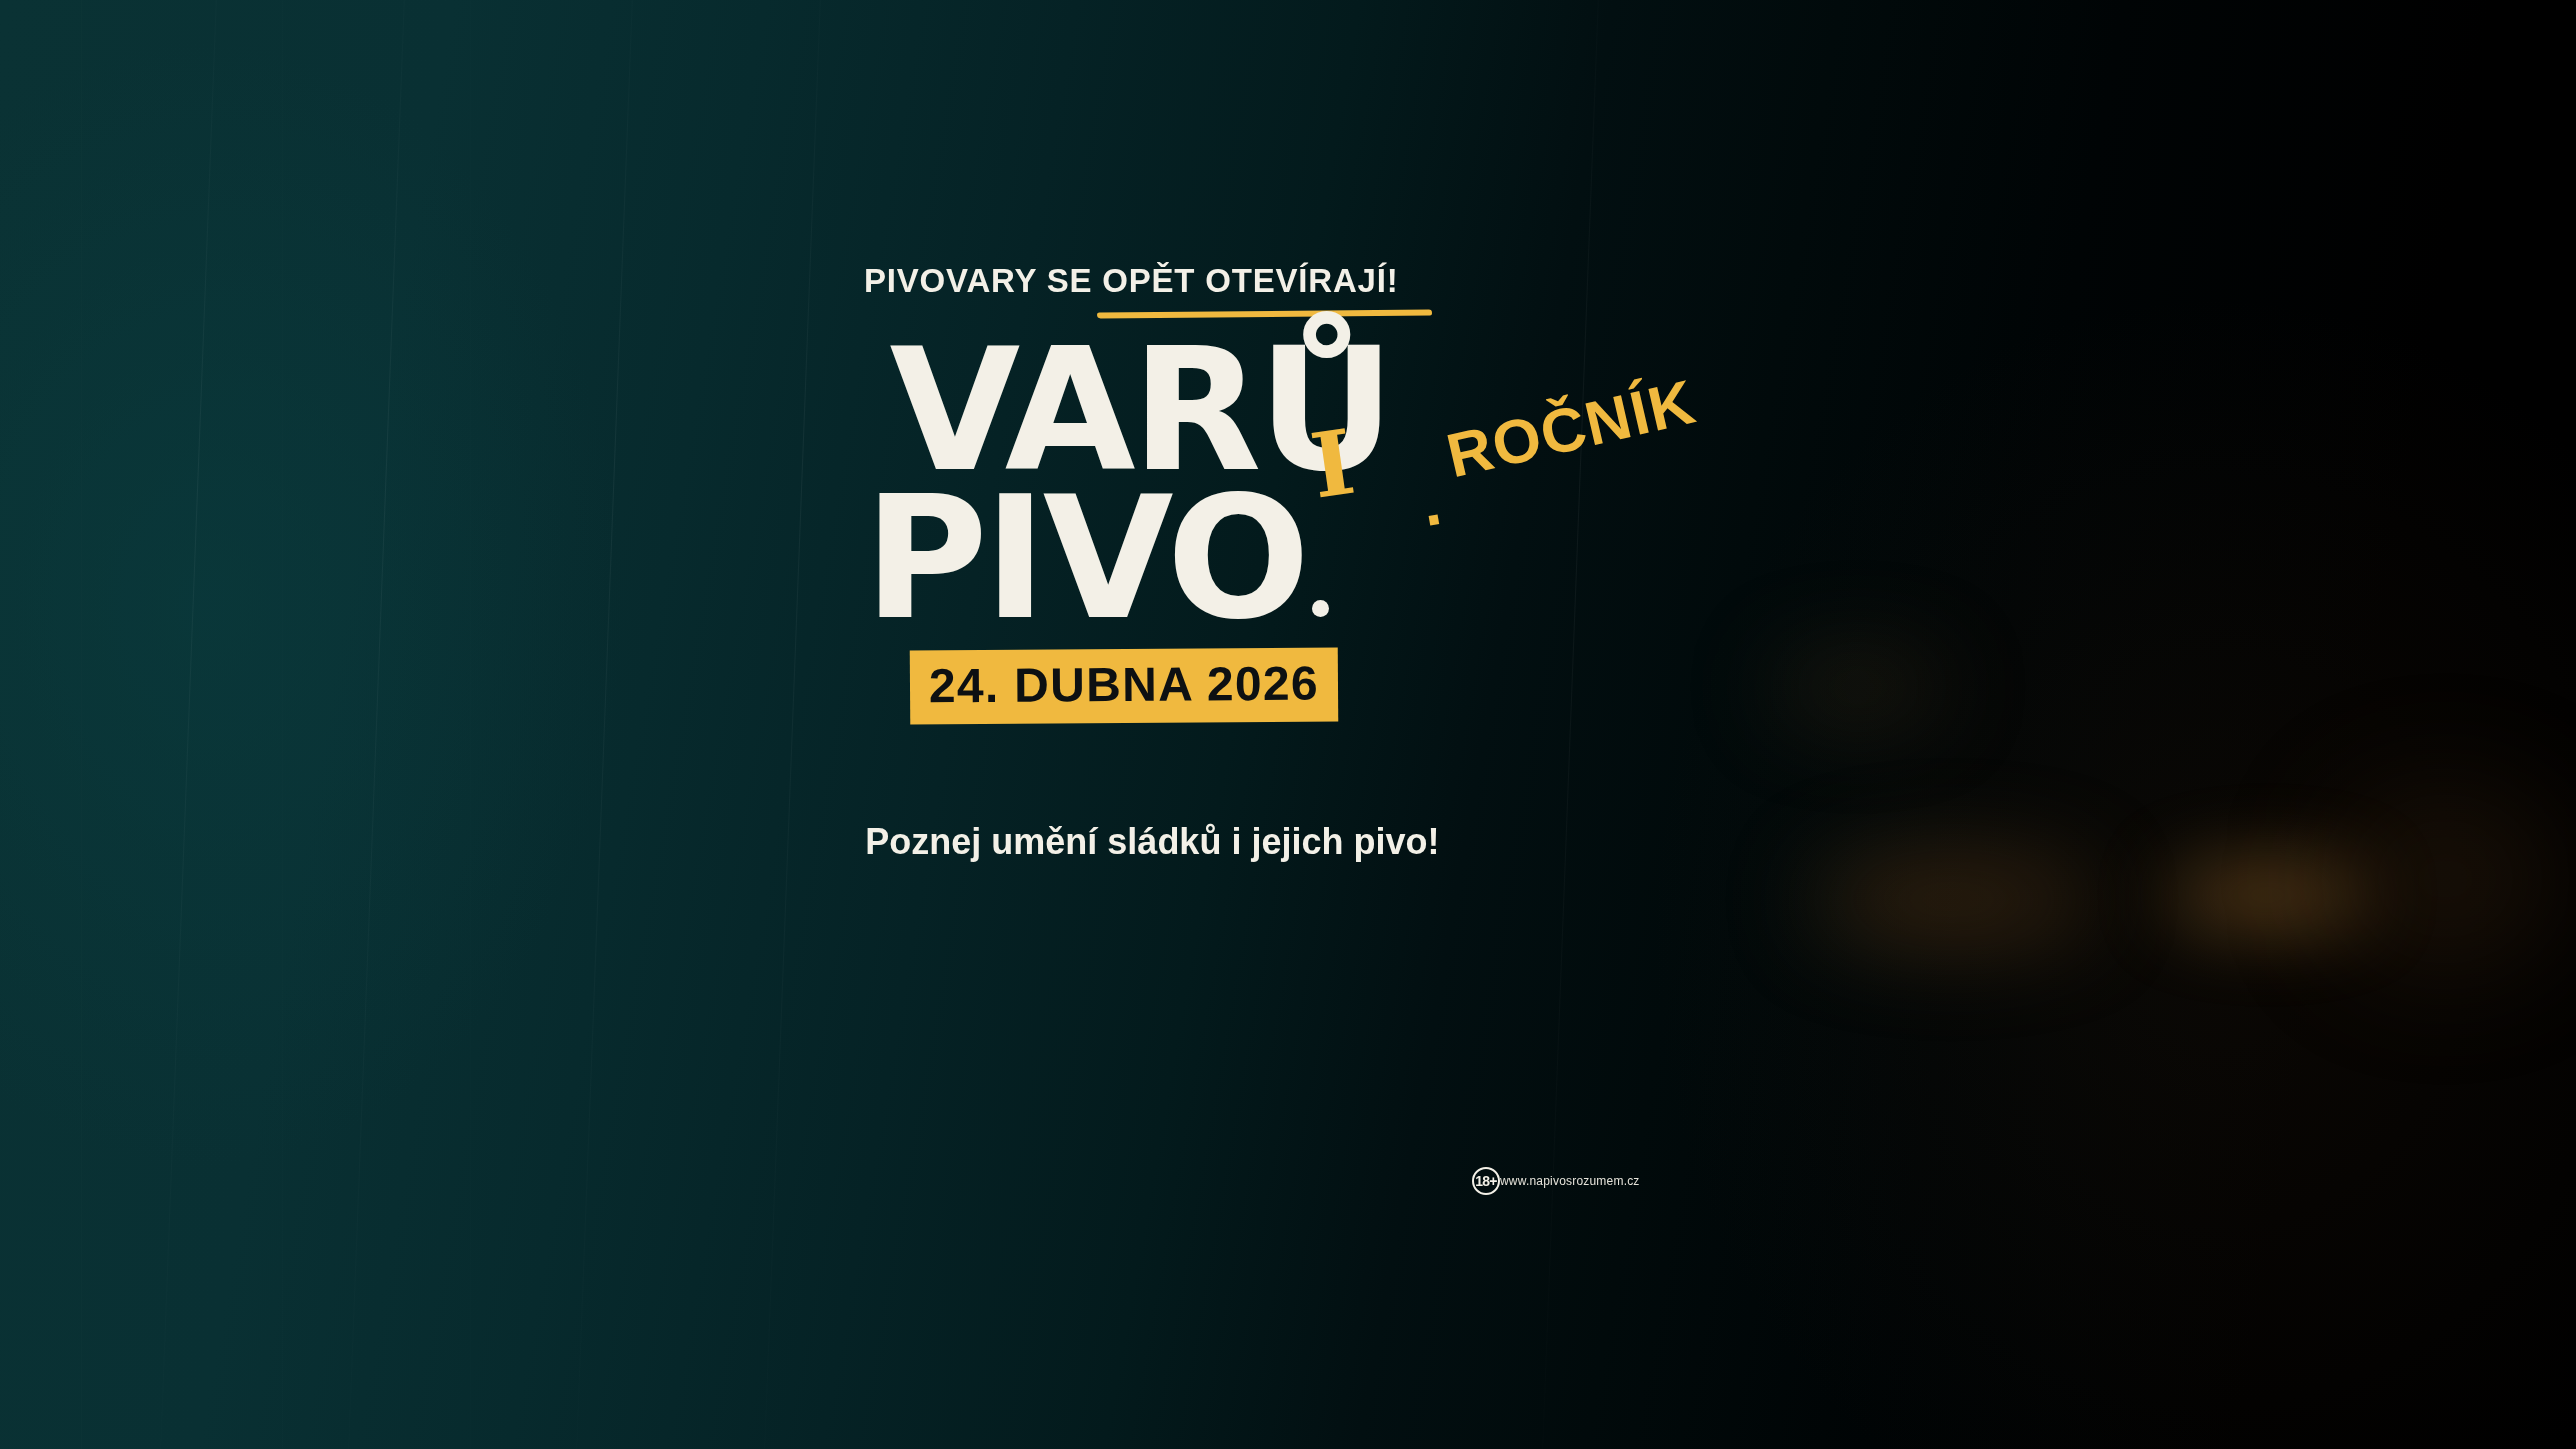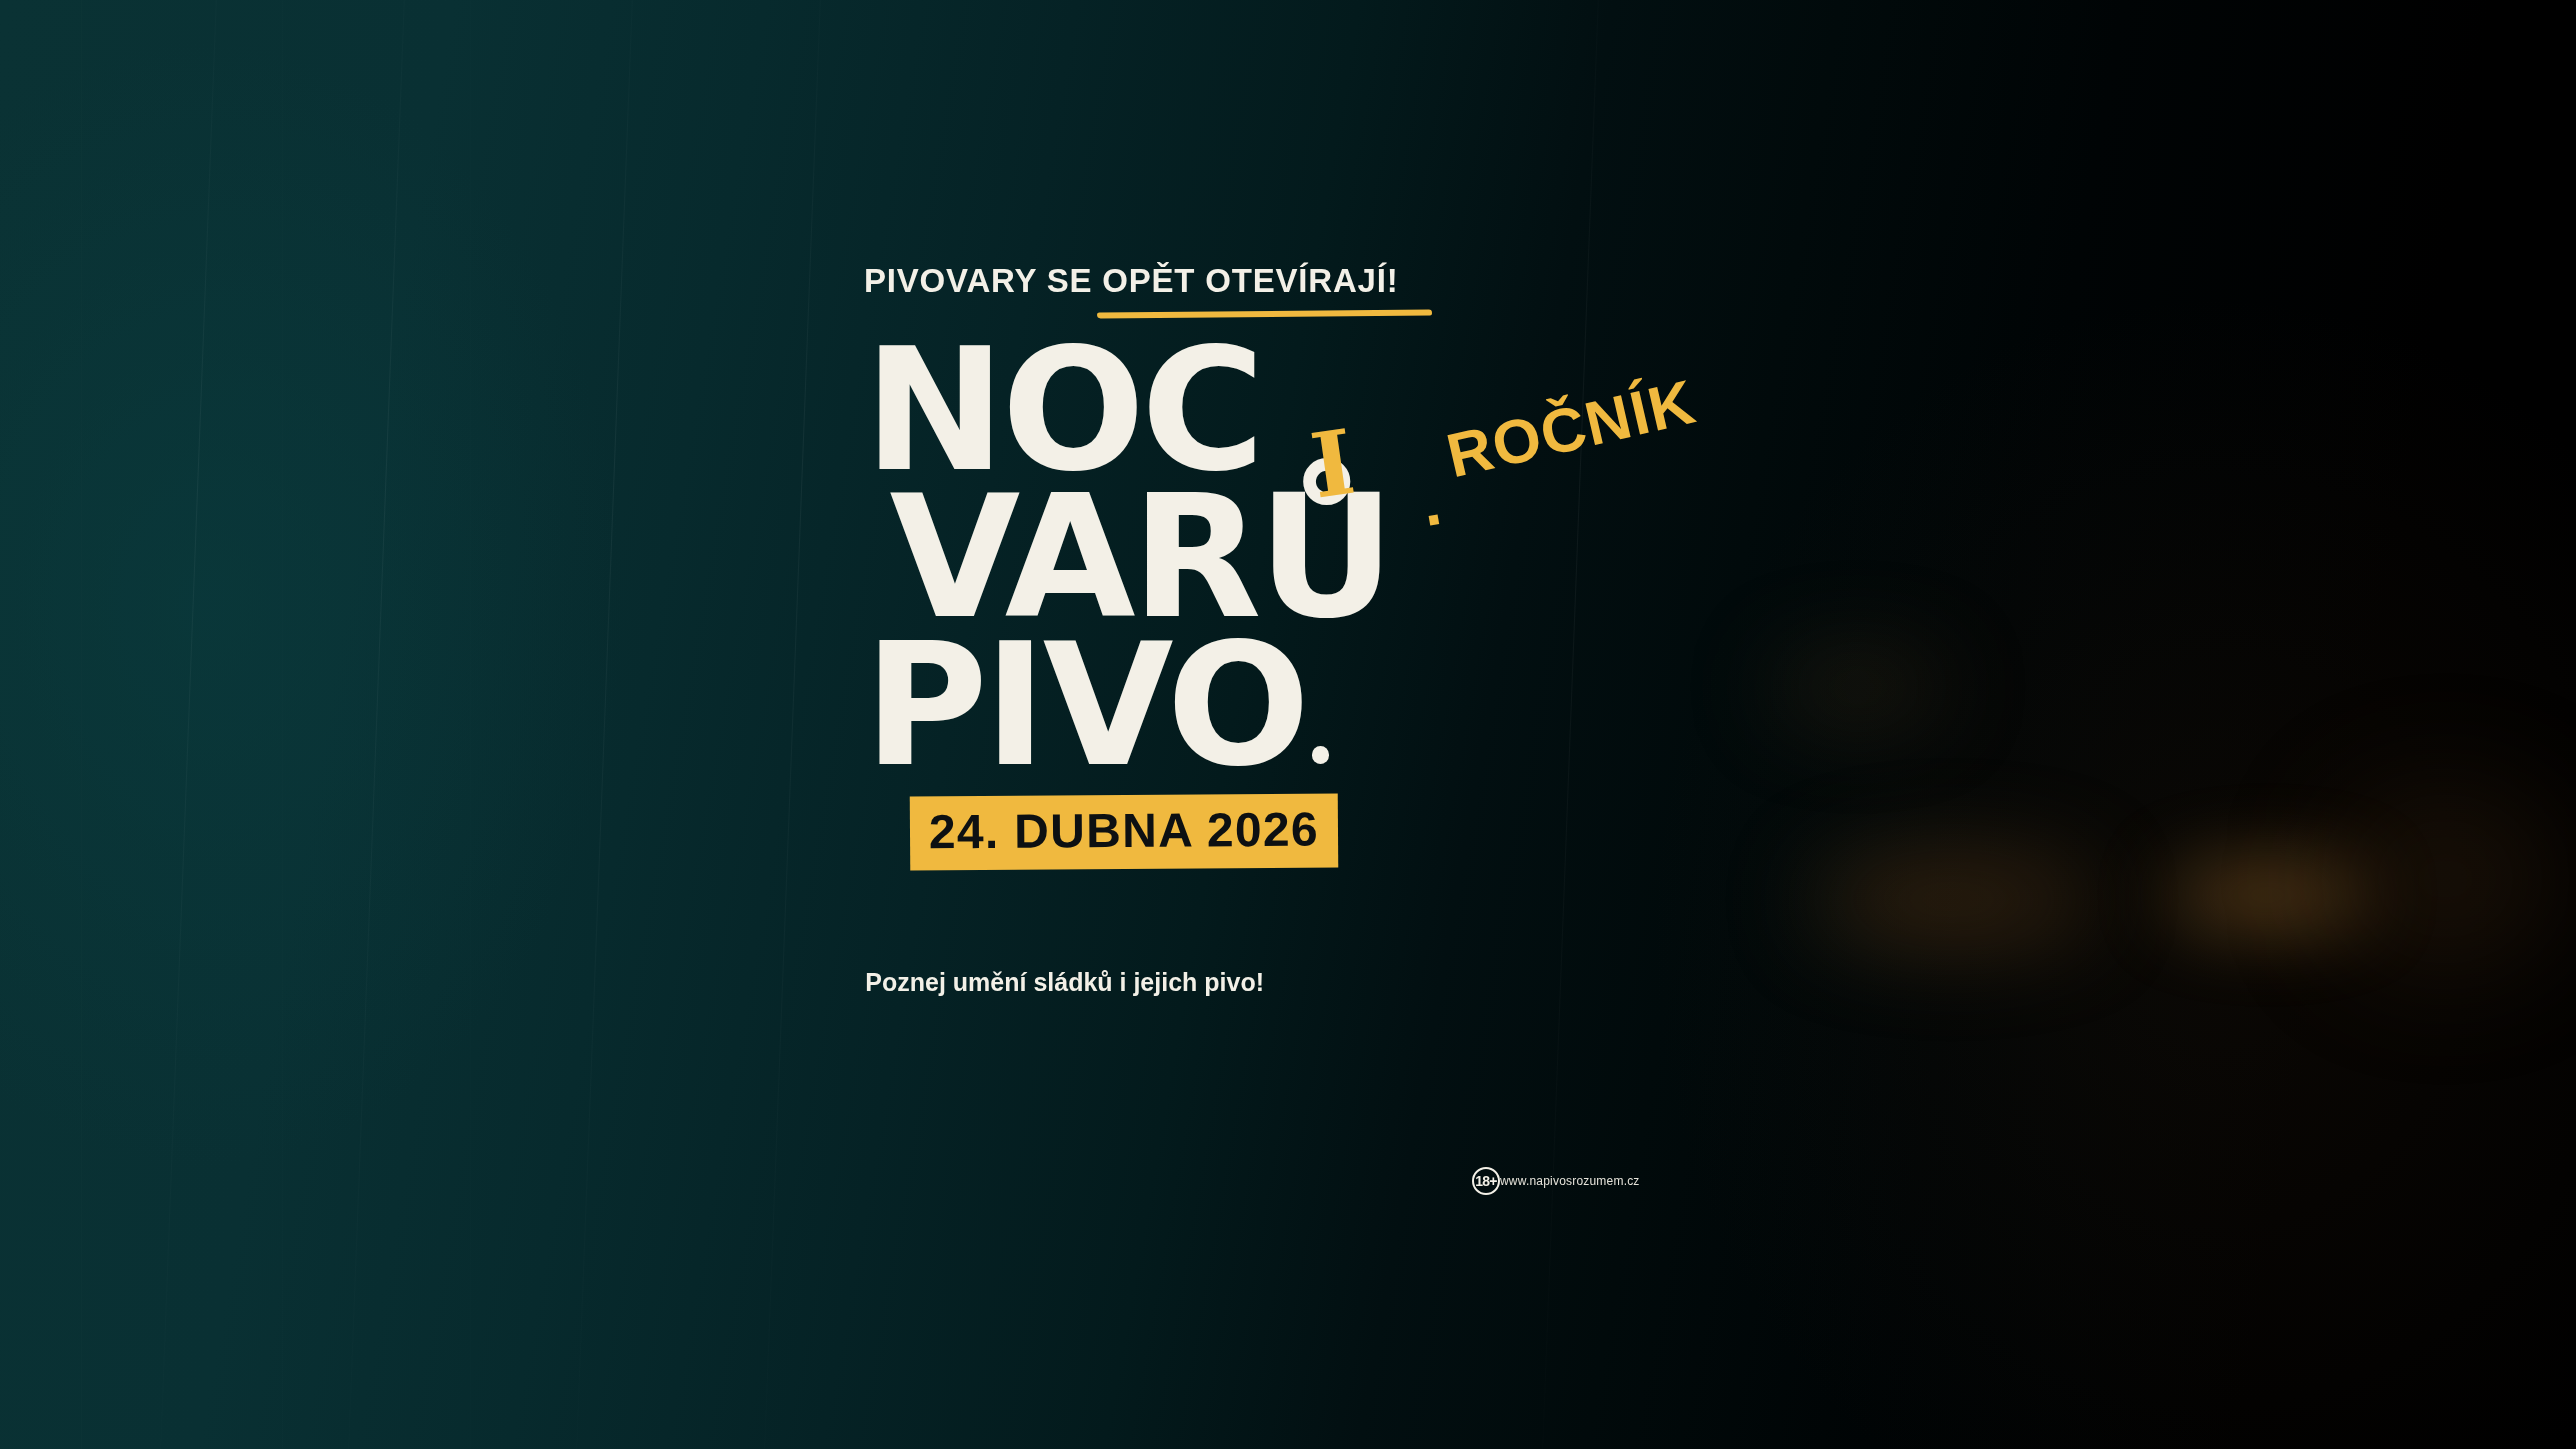--- a/index.html
+++ b/index.html
@@ -145,21 +145,21 @@
     transform:rotate(-0.4deg);
     white-space:nowrap;
   }
 
   .tagline {
     margin-top:99px;
     margin-left:1.3px;
   }
   .tagline-1 {
     color:#f3f0e7;
-    font-size:25px;
+    font-size:36px;
     font-weight:bold;
     margin-bottom:9.4px;
     white-space:nowrap;
   }
   .tagline-2 {
     color:#f0b93f;
     font-size:29px;
     font-weight:bold;
     margin-bottom:9.4px;
     white-space:nowrap;
@@ -212,21 +212,20 @@
   <div class="glow glow-b"></div>
   <div class="glow glow-c"></div>
   <div class="glow glow-d"></div>
 
   <div class="content">
 
     <div class="kicker">PIVOVARY SE OPĚT OTEVÍRAJÍ!</div>
     <div class="kicker-underline"></div>
 
     <div class="logo-block">
-      <div class="word word-noc">NOC</div>
       <div class="word word-varu">VARŮ</div>
       <div class="word word-pivo"><span>PIVO</span><span class="dot"></span></div>
 
       <div class="rocnik">
         <div class="rocnik-num">I</div>
         <div class="rocnik-dot">.</div>
         <div class="rocnik-word">ROČNÍK</div>
       </div>
     </div>
 

